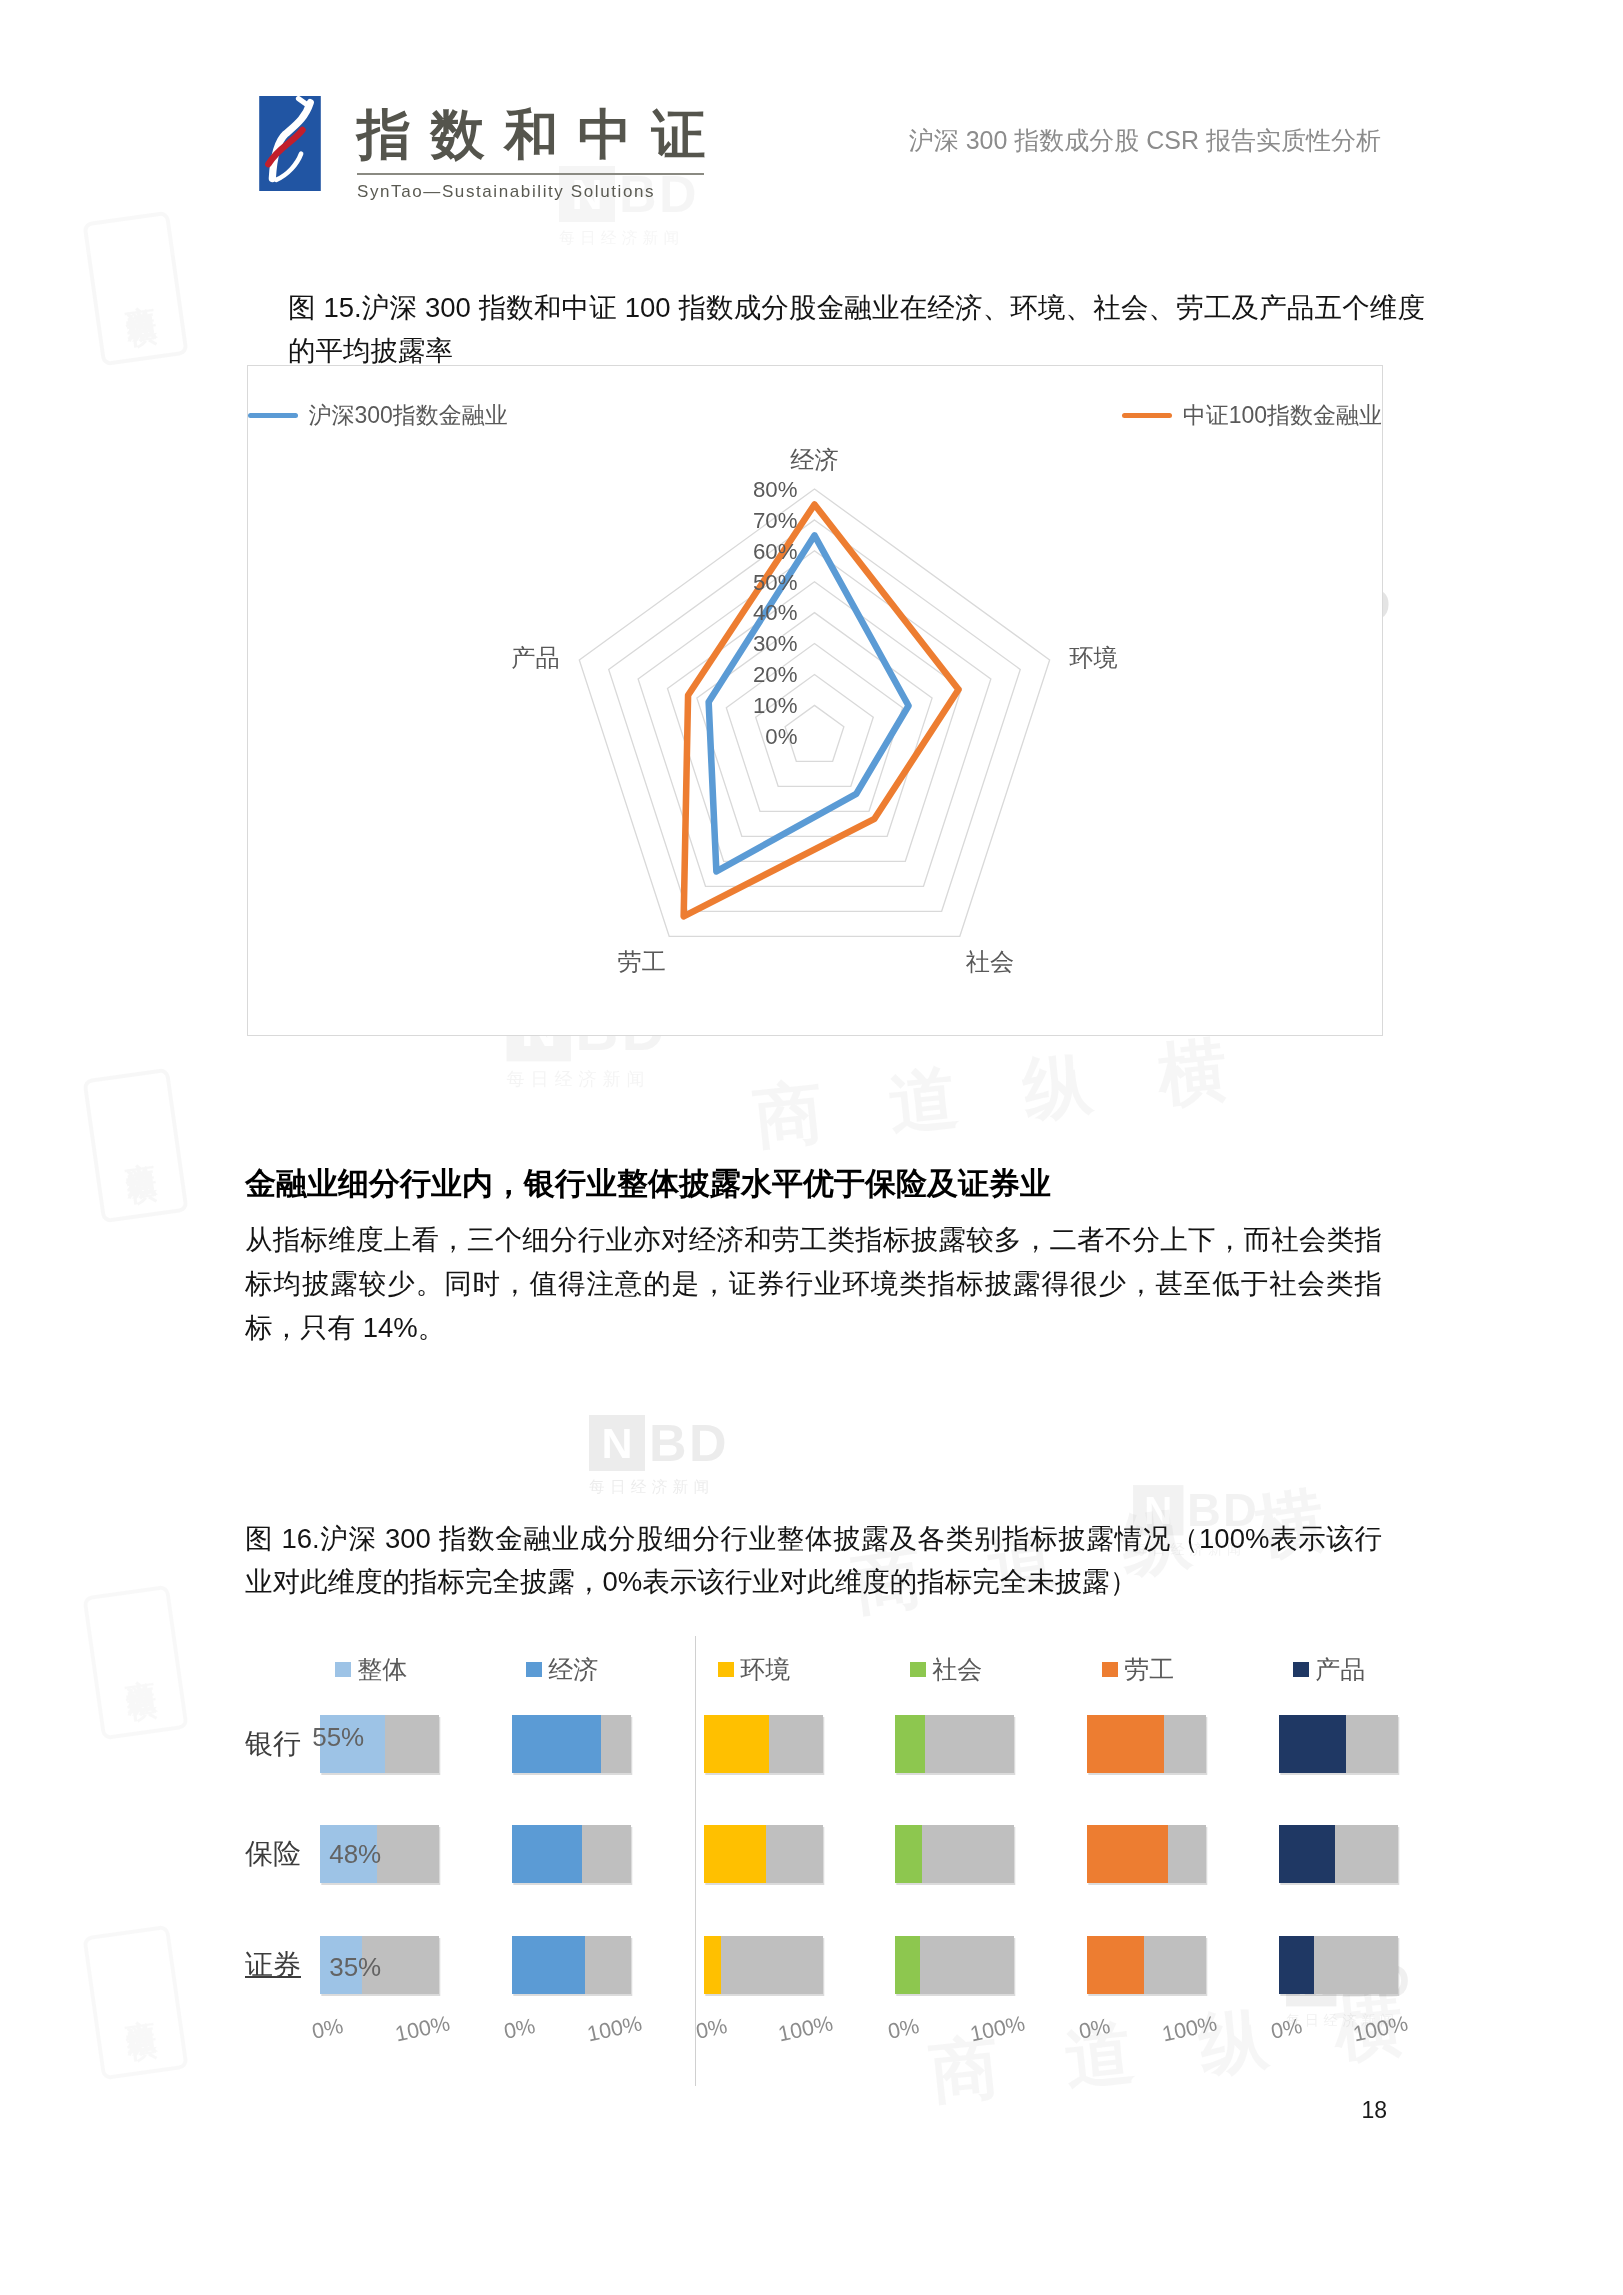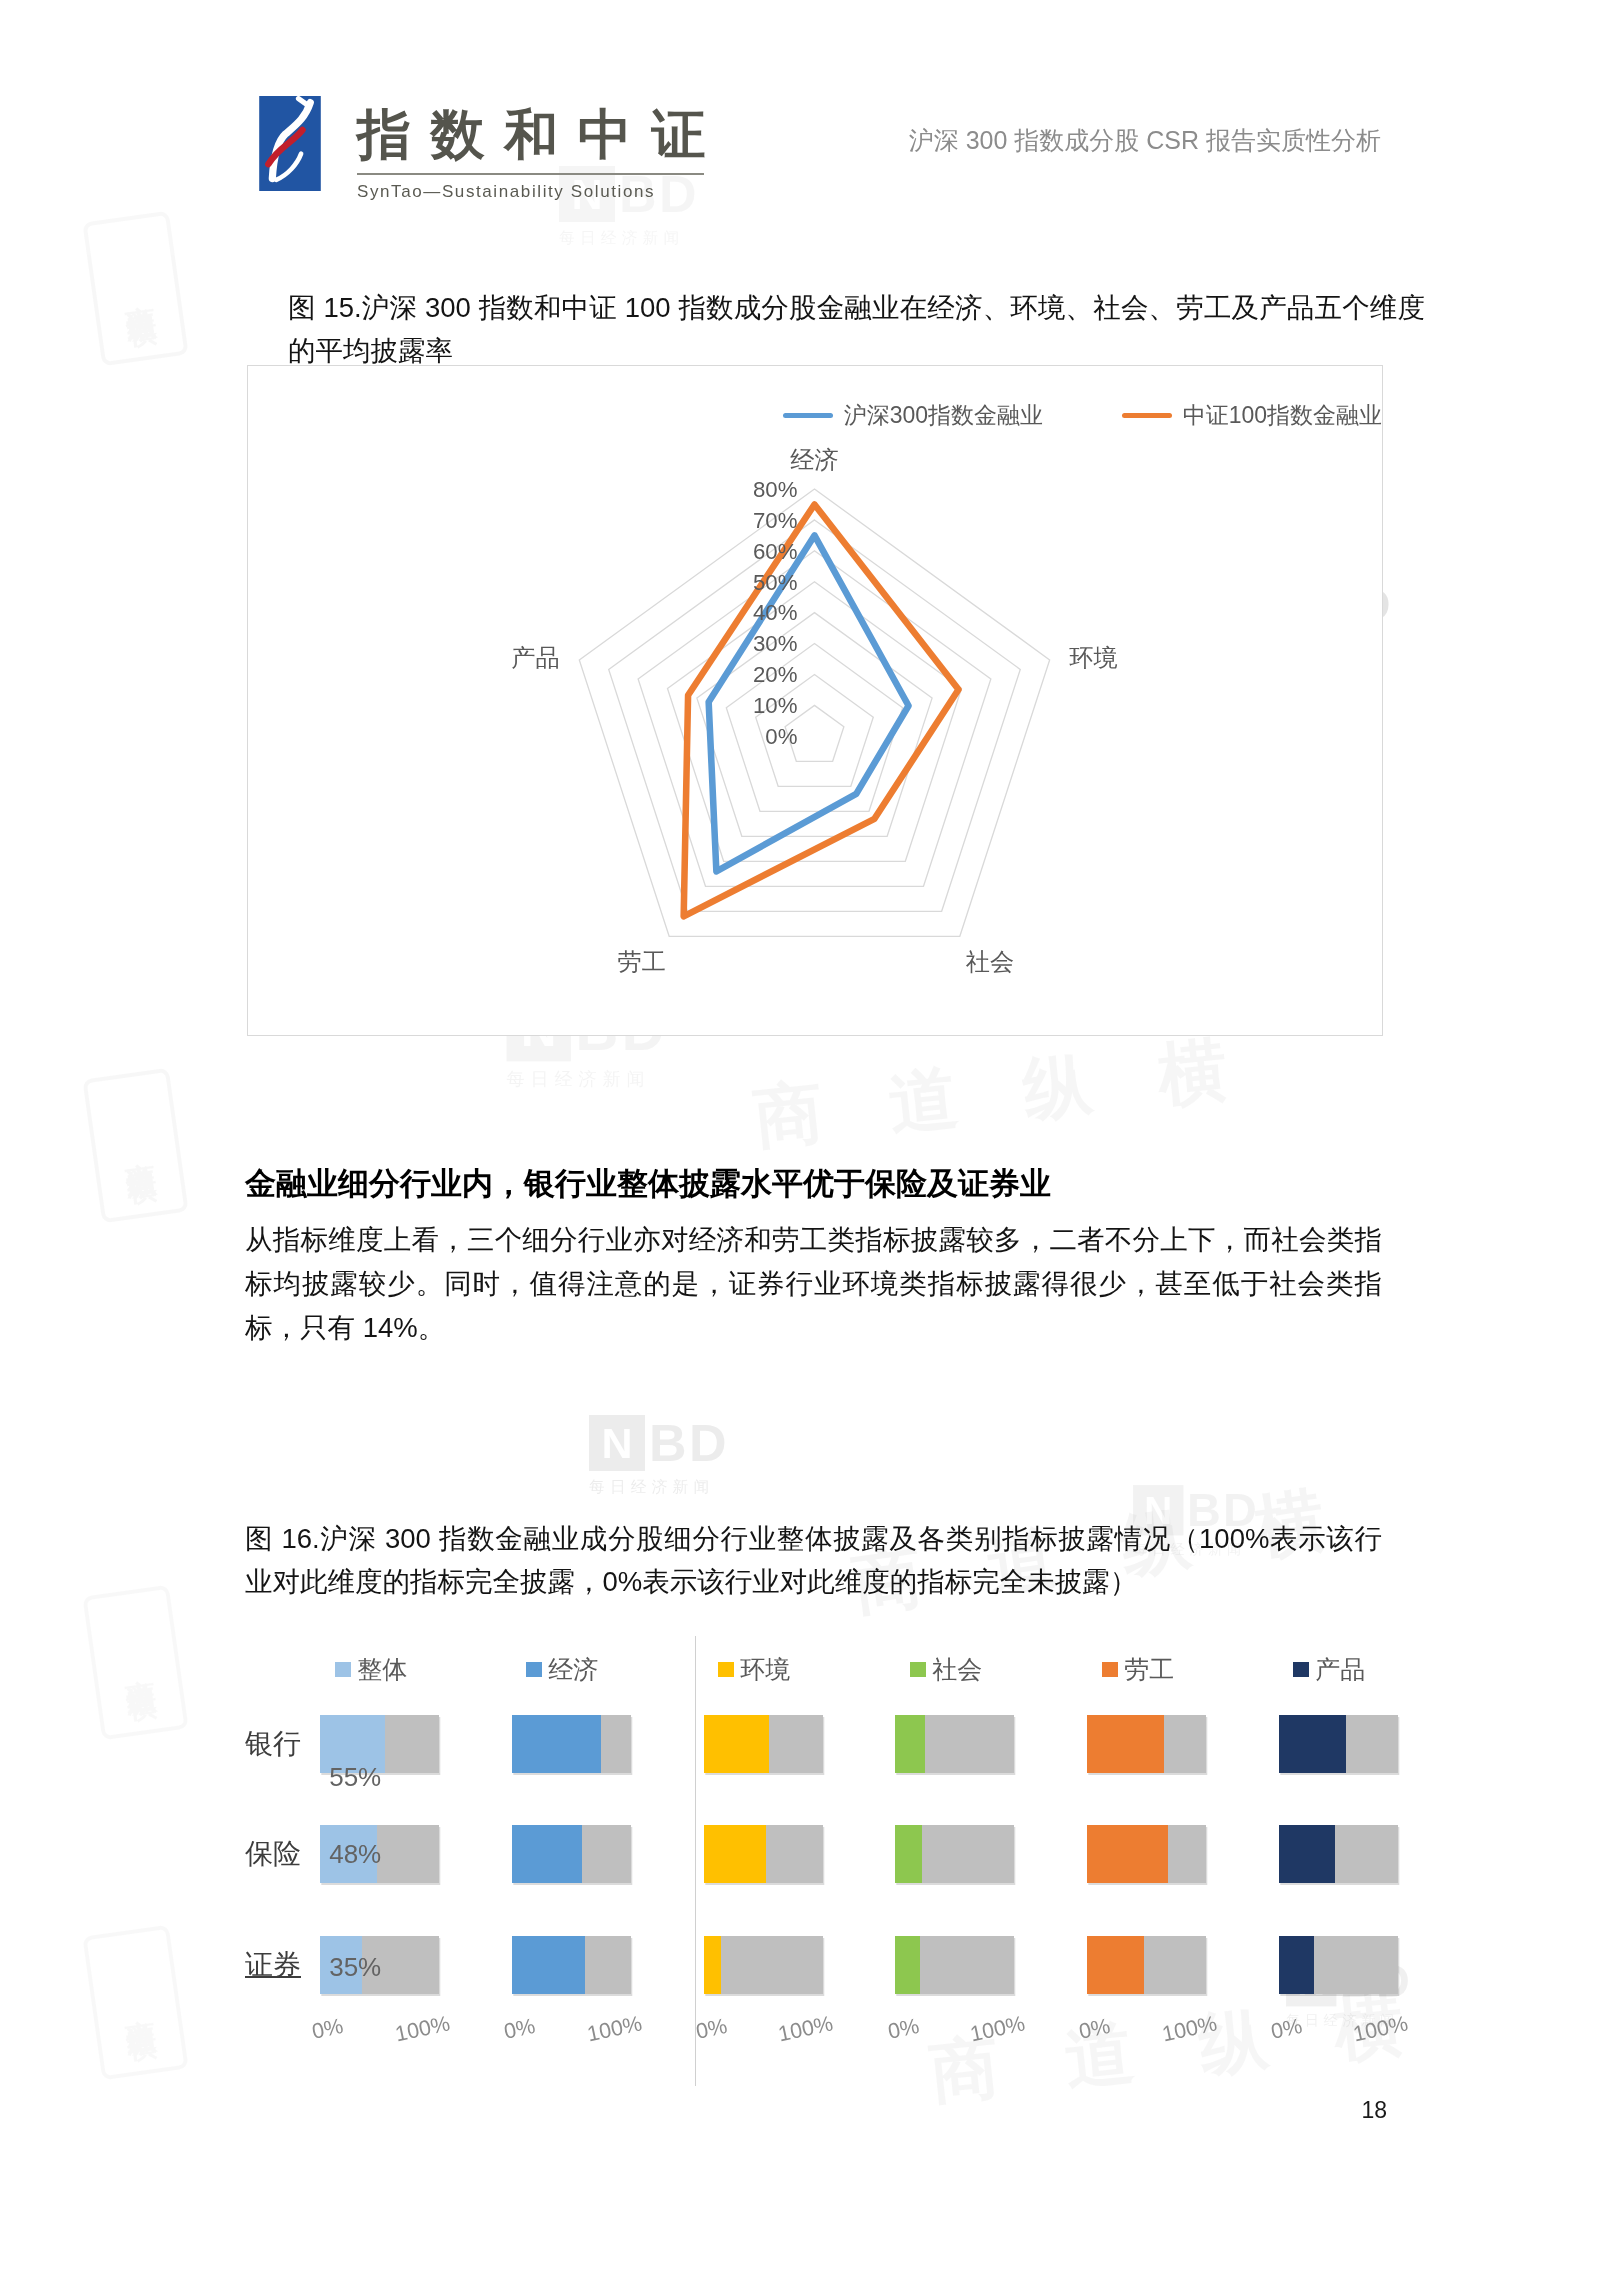--- a/index.html
+++ b/index.html
@@ -17,21 +17,21 @@
   .doc-title{left:720px; top:124px; width:661px; text-align:right; font-size:25px; color:#8c8c8c; white-space:nowrap;}
   
   .cap{left:245px; width:1137px; font-size:27.5px; line-height:43px; color:#141414; text-align:justify;}
   .cap15{top:286px;margin-left:43px;}
   .cap16{top:1517px;}
   .sec-head{left:245px; top:1163px; width:1137px; font-size:31px; font-weight:bold; color:#000;}
   .body-text{left:245px; top:1218px; width:1137px; font-size:27.5px; line-height:44px; color:#141414; text-align:justify;}
   .body-text p{margin:0;}
   
   .radar-card{left:247px; top:365px; width:1134px; height:669px; border:1.3px solid #d9d9d9; background:#fff;}
-  .radar-legend{position:absolute; left:0; top:34px; width:100%; display:flex; justify-content:flex-end; gap:79px; z-index:2;}
+  .radar-legend{position:absolute; left:0; top:34px; width:100%; display:flex; justify-content:space-between; gap:79px; z-index:2;}
   .radar-legend .item{display:flex; align-items:center; gap:10.5px;}
   .radar-legend .swatch{width:50px; height:5.9px; border-radius:3.3px;}
   .radar-legend .lbl{font-size:23px; color:#595959;}
   
   .barchart{left:245px; top:1623px; width:1378px; height:517px;}
   .bar-legend-item{position:absolute; display:flex; align-items:center; gap:6.5px;}
   .bar-legend-item .sq{width:15.7px; height:15.7px;}
   .bar-legend-item .lbl{font-size:25px; color:#595959;}
   .row-label{position:absolute; width:77px; font-size:28px; color:#3d3d3d; display:flex; align-items:center;}
   .track{position:absolute; background:#BFBFBF; box-shadow:1.3px 2px 0 rgba(0,0,0,0.14);}
@@ -142,21 +142,21 @@
         </div>
         <div class="bar-legend-item" style="left: 1048px; top: 30px;">
           <div class="sq" style="background: rgb(31, 56, 100);"></div>
           <div class="lbl">产品</div>
         </div>
         <div class="vdivider" style="left: 450px; top: 13px; height: 450px;"></div>
         <div class="row-label" style="left: 0px; top: 92px; height: 58px;">银行</div>
         <div class="track" style="left: 75px; top: 92px; width: 119px; height: 58px; background: rgb(191, 191, 191);">
           <div class="fill" style="width: 55%; background: rgb(157, 195, 230);"></div>
         </div>
-        <div class="val-label" style="left: 75px; top: 92px; height: 44px; margin-top: 40px;">55%</div>
+        <div class="val-label" style="left: 58px; top: 92px; height: 44px;">55%</div>
         <div class="track" style="left: 267px; top: 92px; width: 119px; height: 58px; background: rgb(191, 191, 191);">
           <div class="fill" style="width: 75%; background: rgb(91, 155, 213);"></div>
         </div>
         <div class="track" style="left: 459px; top: 92px; width: 119px; height: 58px; background: rgb(191, 191, 191);">
           <div class="fill" style="width: 55%; background: rgb(255, 192, 0);"></div>
         </div>
         <div class="track" style="left: 650px; top: 92px; width: 119px; height: 58px; background: rgb(191, 191, 191);">
           <div class="fill" style="width: 25%; background: rgb(141, 199, 79);"></div>
         </div>
         <div class="track" style="left: 842px; top: 92px; width: 119px; height: 58px; background: rgb(191, 191, 191);">

